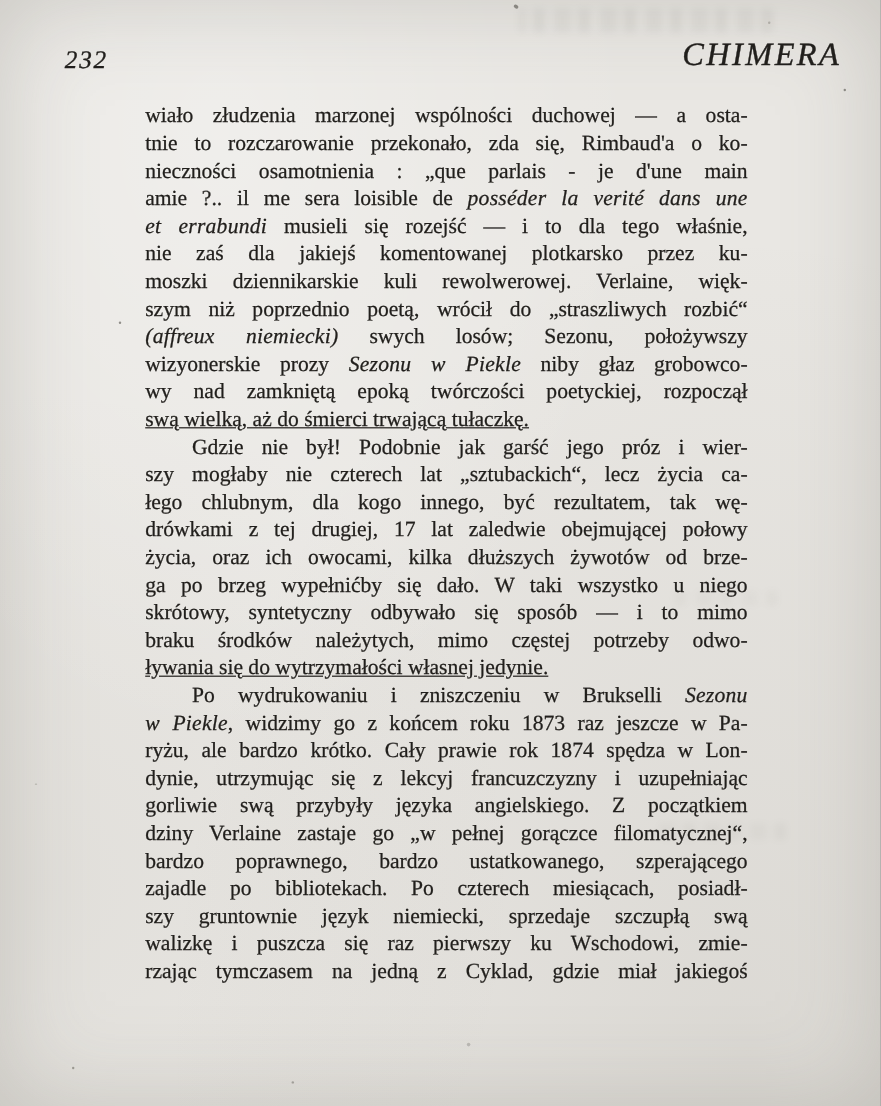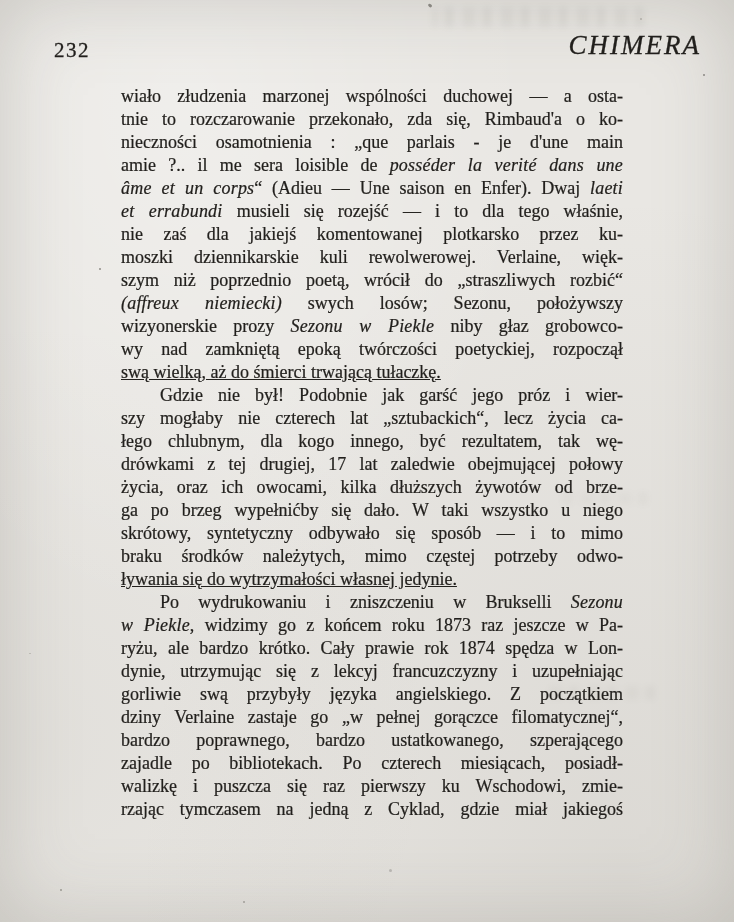--- a/index.html
+++ b/index.html
@@ -9,21 +9,21 @@
       radial-gradient(ellipse at 25% 12%, rgba(255,255,255,.30), rgba(255,255,255,0) 45%),
       radial-gradient(ellipse at 85% 95%, rgba(120,114,102,.12), rgba(120,114,102,0) 55%),
       radial-gradient(ellipse at 5% 80%, rgba(140,136,126,.08), rgba(140,136,126,0) 40%),
       var(--paper,#e9e7e3);
     box-shadow: inset 0 0 80px rgba(125,122,112,.30);
     font-family:"Liberation Serif","DejaVu Serif",serif;
     color:var(--ink,#211f1c);
   }
   .header-num{
     position:absolute;left:54px;top:38px;
-    font-size:21px;letter-spacing:1.5px;
+    font-style:italic;font-size:21px;letter-spacing:1.5px;
     -webkit-text-stroke:.3px currentColor;
   }
   .header-title{
     position:absolute;right:33px;top:30px;
     font-style:italic;font-size:27px;letter-spacing:2px;
     -webkit-text-stroke:.3px currentColor;
   }
   .text-block{
     position:absolute;left:121px;top:85px;width:502px;
     font-size:18px;line-height:23px;
@@ -64,21 +64,20 @@
 
   <div class="header-num">232</div>
 
   <div class="header-title">CHIMERA</div>
 
   <div class="text-block">
       <div class="line"><span>wiało złudzenia marzonej wspólności duchowej — a osta-</span></div>
       <div class="line"><span>tnie to rozczarowanie przekonało, zda się, Rimbaud'a o ko-</span></div>
       <div class="line"><span>nieczności osamotnienia : „que parlais - je d'une main</span></div>
       <div class="line"><span>amie ?.. il me sera loisible de </span><i>posséder la verité dans une</i></div>
-      <div class="line"><i>âme et un corps</i><span>“ (Adieu — Une saison en Enfer). Dwaj </span><i>laeti</i></div>
       <div class="line"><i>et errabundi</i><span> musieli się rozejść — i to dla tego właśnie,</span></div>
       <div class="line"><span>nie zaś dla jakiejś komentowanej plotkarsko przez ku-</span></div>
       <div class="line"><span>moszki dziennikarskie kuli rewolwerowej. Verlaine, więk-</span></div>
       <div class="line"><span>szym niż poprzednio poetą, wrócił do „straszliwych rozbić“</span></div>
       <div class="line"><i>(affreux niemiecki)</i><span> swych losów; Sezonu, położywszy</span></div>
       <div class="line"><span>wizyonerskie prozy </span><i>Sezonu w Piekle</i><span> niby głaz grobowco-</span></div>
       <div class="line"><span>wy nad zamkniętą epoką twórczości poetyckiej, rozpoczął</span></div>
       <div class="line end"><span>swą wielką, aż do śmierci trwającą tułaczkę.</span></div>
       <div class="line indent"><span>Gdzie nie był!  Podobnie jak garść jego próz i wier-</span></div>
       <div class="line"><span>szy mogłaby nie czterech lat „sztubackich“, lecz życia ca-</span></div>
@@ -90,20 +89,21 @@
       <div class="line"><span>braku środków należytych, mimo częstej potrzeby odwo-</span></div>
       <div class="line end"><span>ływania się do wytrzymałości własnej jedynie.</span></div>
       <div class="line indent"><span>Po wydrukowaniu i zniszczeniu w Brukselli </span><i>Sezonu</i></div>
       <div class="line"><i>w Piekle</i><span>, widzimy go z końcem roku 1873 raz jeszcze w Pa-</span></div>
       <div class="line"><span>ryżu, ale bardzo krótko. Cały prawie rok 1874 spędza w Lon-</span></div>
       <div class="line"><span>dynie, utrzymując się z lekcyj francuzczyzny i uzupełniając</span></div>
       <div class="line"><span>gorliwie swą przybyły języka angielskiego. Z początkiem</span></div>
       <div class="line"><span>dziny Verlaine zastaje go „w pełnej gorączce filomatycznej“,</span></div>
       <div class="line"><span>bardzo poprawnego, bardzo ustatkowanego, szperającego</span></div>
       <div class="line"><span>zajadle po bibliotekach.  Po czterech miesiącach, posiadł-</span></div>
+      <div class="line"><span>szy gruntownie język niemiecki, sprzedaje szczupłą swą</span></div>
       <div class="line"><span>walizkę i puszcza się raz pierwszy ku Wschodowi, zmie-</span></div>
       <div class="line"><span>rzając tymczasem na jedną z Cyklad,  gdzie miał jakiegoś</span></div>
     </div>
 
   <div class="speck s1"></div>
   <div class="speck s2"></div>
   <div class="speck s3"></div>
   <div class="speck s4"></div>
   <div class="speck s5"></div>
   <div class="speck s6"></div>

